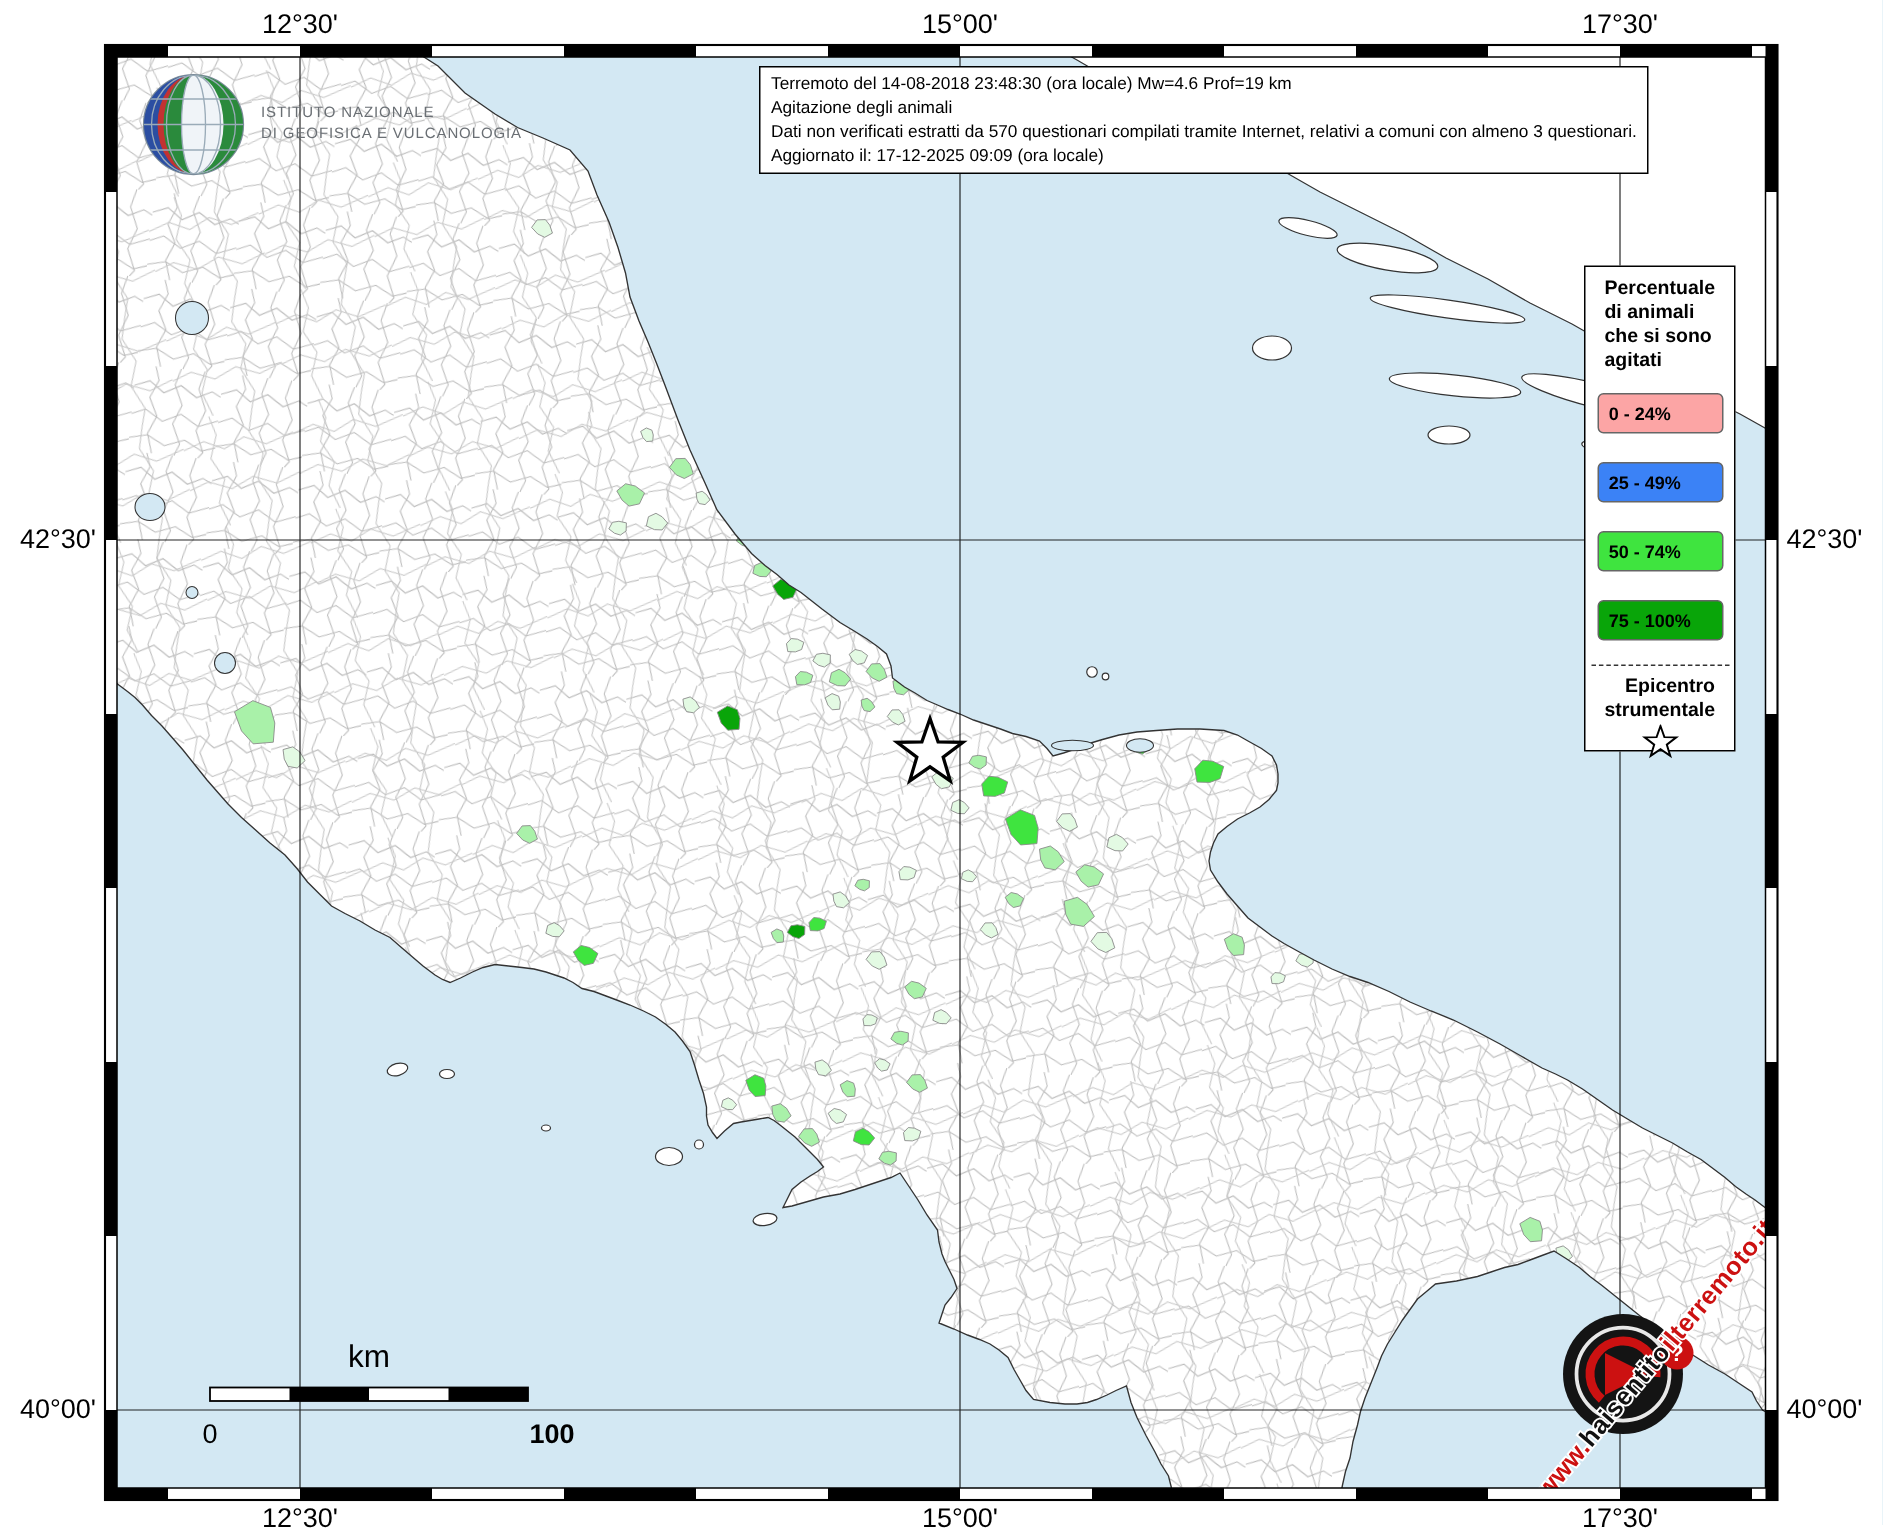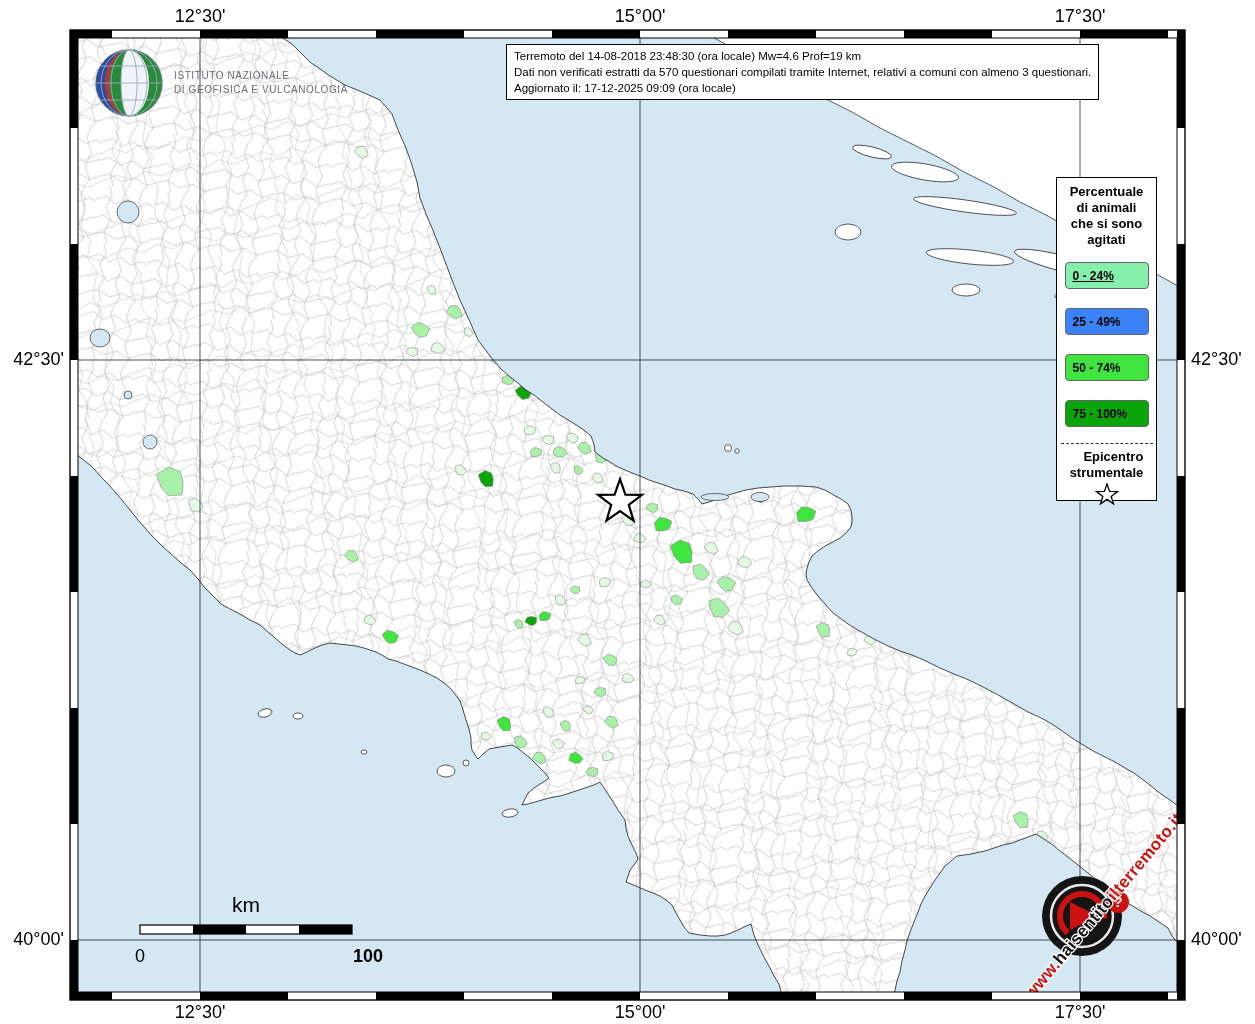--- a/index.html
+++ b/index.html
@@ -16,21 +16,21 @@
   
   .info-box{
     position:absolute;left:506px;top:44px;background:#fff;border:1px solid #000;
     padding:3px 7px;font-size:11.5px;line-height:16px;white-space:nowrap;width:fit-content;
   }
   
   .legend{
     position:absolute;left:1056px;top:177px;width:99px;height:322px;background:#fff;
     border:1.5px solid #000;display:flex;flex-direction:column;align-items:center;
   }
-  .legend-title{font-weight:bold;font-size:13px;line-height:16px;text-align:center;margin-top:6px;}
+  .legend-title{font-weight:bold;font-size:13px;line-height:16px;text-align:left;margin-top:6px;}
   .legend-items{display:flex;flex-direction:column;gap:19px;margin-top:14px;}
   .pill{
     width:84px;height:27px;border:1px solid #666;border-radius:4px;
     font-weight:bold;font-size:12px;line-height:27px;padding-left:7px;box-sizing:border-box;
   }
   .legend-sep{width:92px;border-top:1.5px dashed #333;margin-top:16px;}
   .legend-epi{font-weight:bold;font-size:13px;line-height:16px;text-align:right;margin-top:5px;}
   .legend-star{margin-top:2px;}
   
   .ingv{position:absolute;left:92px;top:46px;display:flex;align-items:center;}
@@ -280,33 +280,34 @@
     </g>
   </svg>
   <div class="ingv-text">
     <div>ISTITUTO NAZIONALE</div>
     <div>DI GEOFISICA E VULCANOLOGIA</div>
   </div>
 </div>
 
 <div class="info-box">
   <div>Terremoto del 14-08-2018 23:48:30 (ora locale) Mw=4.6 Prof=19 km</div>
+  <div>Agitazione degli animali</div>
   <div>Dati non verificati estratti da 570 questionari compilati tramite Internet, relativi a comuni con almeno 3 questionari.</div>
   <div>Aggiornato il: 17-12-2025 09:09 (ora locale)</div>
 </div>
 
 <div class="legend">
   <div class="legend-title">
     <div>Percentuale</div>
     <div>di animali</div>
     <div>che si sono</div>
     <div>agitati</div>
   </div>
   <div class="legend-items">
-    <div class="pill" style="background-color: #86efac; text-decoration: underline;">0 - 24%</div>
+    <div class="pill" style="background-color: #fca5a5;">0 - 24%</div>
     <div class="pill" style="background-color: #3b82f6;">25 - 49%</div>
     <div class="pill" style="background-color: rgb(63, 228, 63);">50 - 74%</div>
     <div class="pill" style="background-color: rgb(9, 165, 9);">75 - 100%</div>
   </div>
   <div class="legend-sep"></div>
   <div class="legend-epi">
     <div>Epicentro</div>
     <div>strumentale</div>
   </div>
   <div class="legend-star">

